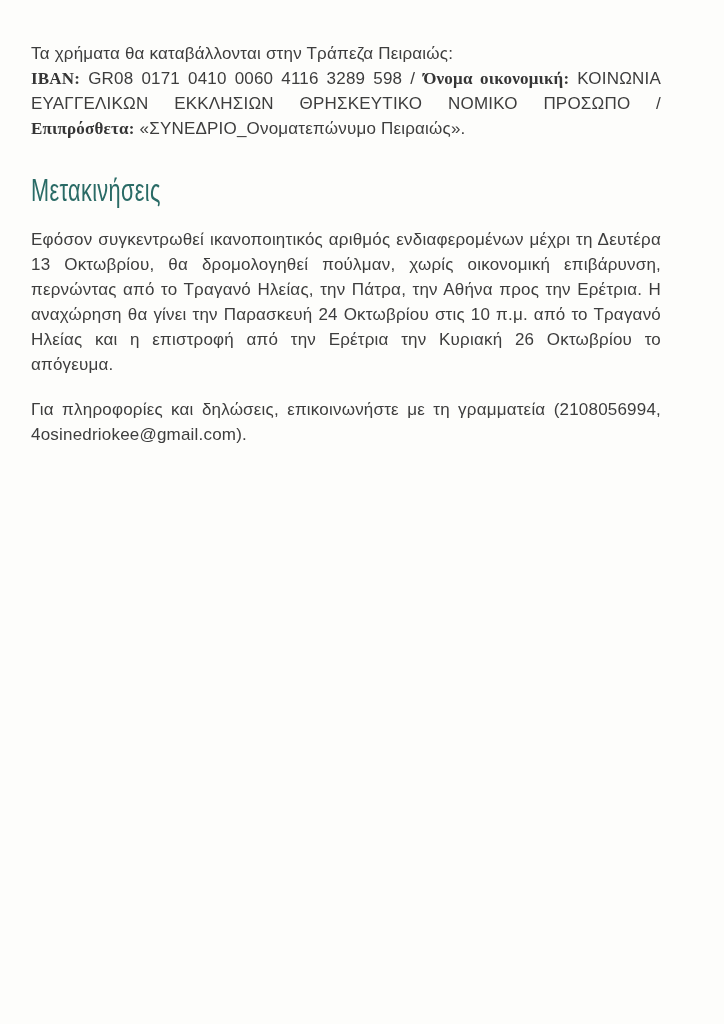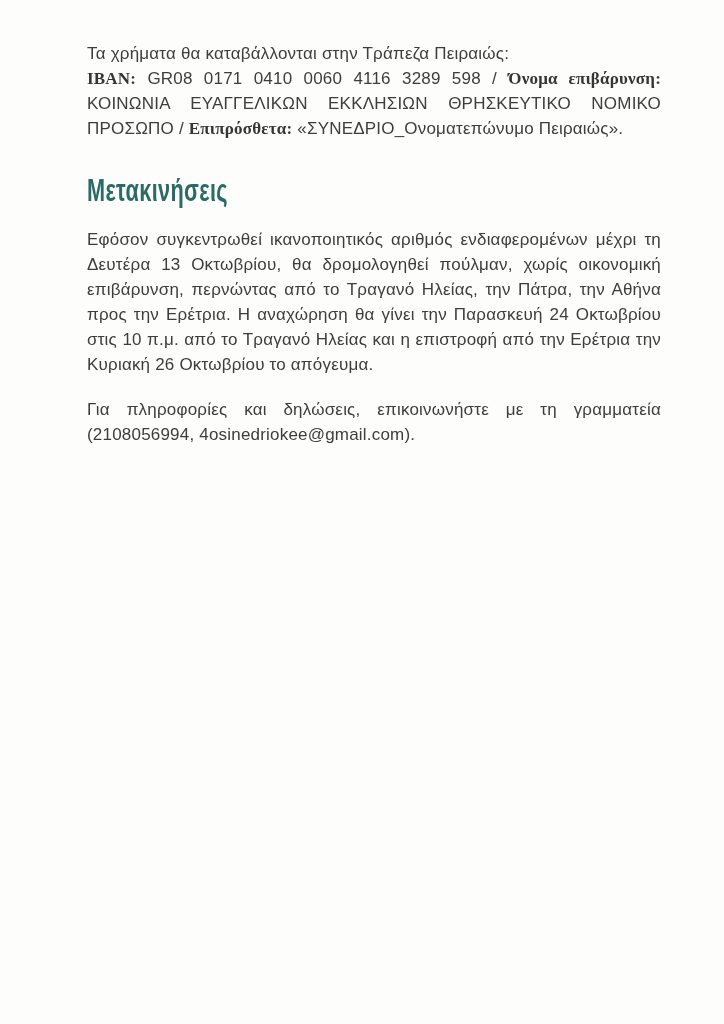--- a/index.html
+++ b/index.html
@@ -7,21 +7,21 @@
     padding: 0;
     background: #e9e9e9;
   }
   .page {
     position: relative;
     width: 724px;
     height: 1024px;
     margin: 0 auto;
     background: #fdfdfb;
     box-sizing: border-box;
-    padding: 41px 63px 0 87px;
+    padding: 41px 63px 0 31px;
     overflow: hidden;
     font-family: "Liberation Sans", "DejaVu Sans", sans-serif;
     color: #3d3d3d;
   }
   .body-text {
     font-size: 17px;
     line-height: 25px;
     letter-spacing: 0.2px;
     text-align: justify;
     margin: 0 0 20px 0;
@@ -29,40 +29,40 @@
   }
   .body-text b, .body-text strong {
     font-weight: bold;
     color: #353535;
     font-family: Liberation Serif, serif;
   }
   h2.section-heading {
     margin: 32px 0 18px 0;
     font-size: 31px;
     line-height: 36px;
-    font-weight: bold;
+    font-weight: normal;
     color: #2a6b66;
     white-space: nowrap;
   }
   h2.section-heading .condensed {
     display: inline-block;
     transform: scaleX(0.70);
     transform-origin: 0 50%;
     letter-spacing: 0.5px;
   }
   .heading-gap-large {
     margin-top: 36px;
   }
 </style>
 </head>
 <body>
 
 <div class="page">
 
-  <p class="body-text"><span>Τα χρήματα θα καταβάλλονται στην Τράπεζα Πειραιώς:</span><br><strong>IBAN:</strong><span> GR08 0171 0410 0060 4116 3289 598 / </span><strong>Όνομα επιβάρυνση:</strong><span> ΚΟΙΝΩΝΙΑ ΕΥΑΓΓΕΛΙΚΩΝ ΕΚΚΛΗΣΙΩΝ ΘΡΗΣΚΕΥΤΙΚΟ ΝΟΜΙΚΟ ΠΡΟΣΩΠΟ / </span><strong>Επιπρόσθετα:</strong><span> «ΣΥΝΕΔΡΙΟ_Ονοματεπώνυμο Πειραιώς».</span></p>
+  <p class="body-text"><span>Τα χρήματα θα καταβάλλονται στην Τράπεζα Πειραιώς:</span><br><strong>IBAN:</strong><span> GR08 0171 0410 0060 4116 3289 598 / </span><strong>Όνομα οικονομική:</strong><span> ΚΟΙΝΩΝΙΑ ΕΥΑΓΓΕΛΙΚΩΝ ΕΚΚΛΗΣΙΩΝ ΘΡΗΣΚΕΥΤΙΚΟ ΝΟΜΙΚΟ ΠΡΟΣΩΠΟ / </span><strong>Επιπρόσθετα:</strong><span> «ΣΥΝΕΔΡΙΟ_Ονοματεπώνυμο Πειραιώς».</span></p>
 
   <h2 class="section-heading heading-gap-large"><span class="condensed">Μετακινήσεις</span></h2>
 
   <p class="body-text">Εφόσον συγκεντρωθεί ικανοποιητικός αριθμός ενδιαφερομένων μέχρι τη Δευτέρα 13 Οκτωβρίου, θα δρομολογηθεί πούλμαν, χωρίς οικονομική επιβάρυνση, περνώντας από το Τραγανό Ηλείας, την Πάτρα, την Αθήνα προς την Ερέτρια. Η αναχώρηση θα γίνει την Παρασκευή 24 Οκτωβρίου στις 10 π.μ. από το Τραγανό Ηλείας και η επιστροφή από την Ερέτρια την Κυριακή 26 Οκτωβρίου το απόγευμα.</p>
 
 
   <p class="body-text">Για πληροφορίες και δηλώσεις, επικοινωνήστε με τη γραμματεία (2108056994, 4osinedriokee@gmail.com).</p>
 
 
 

